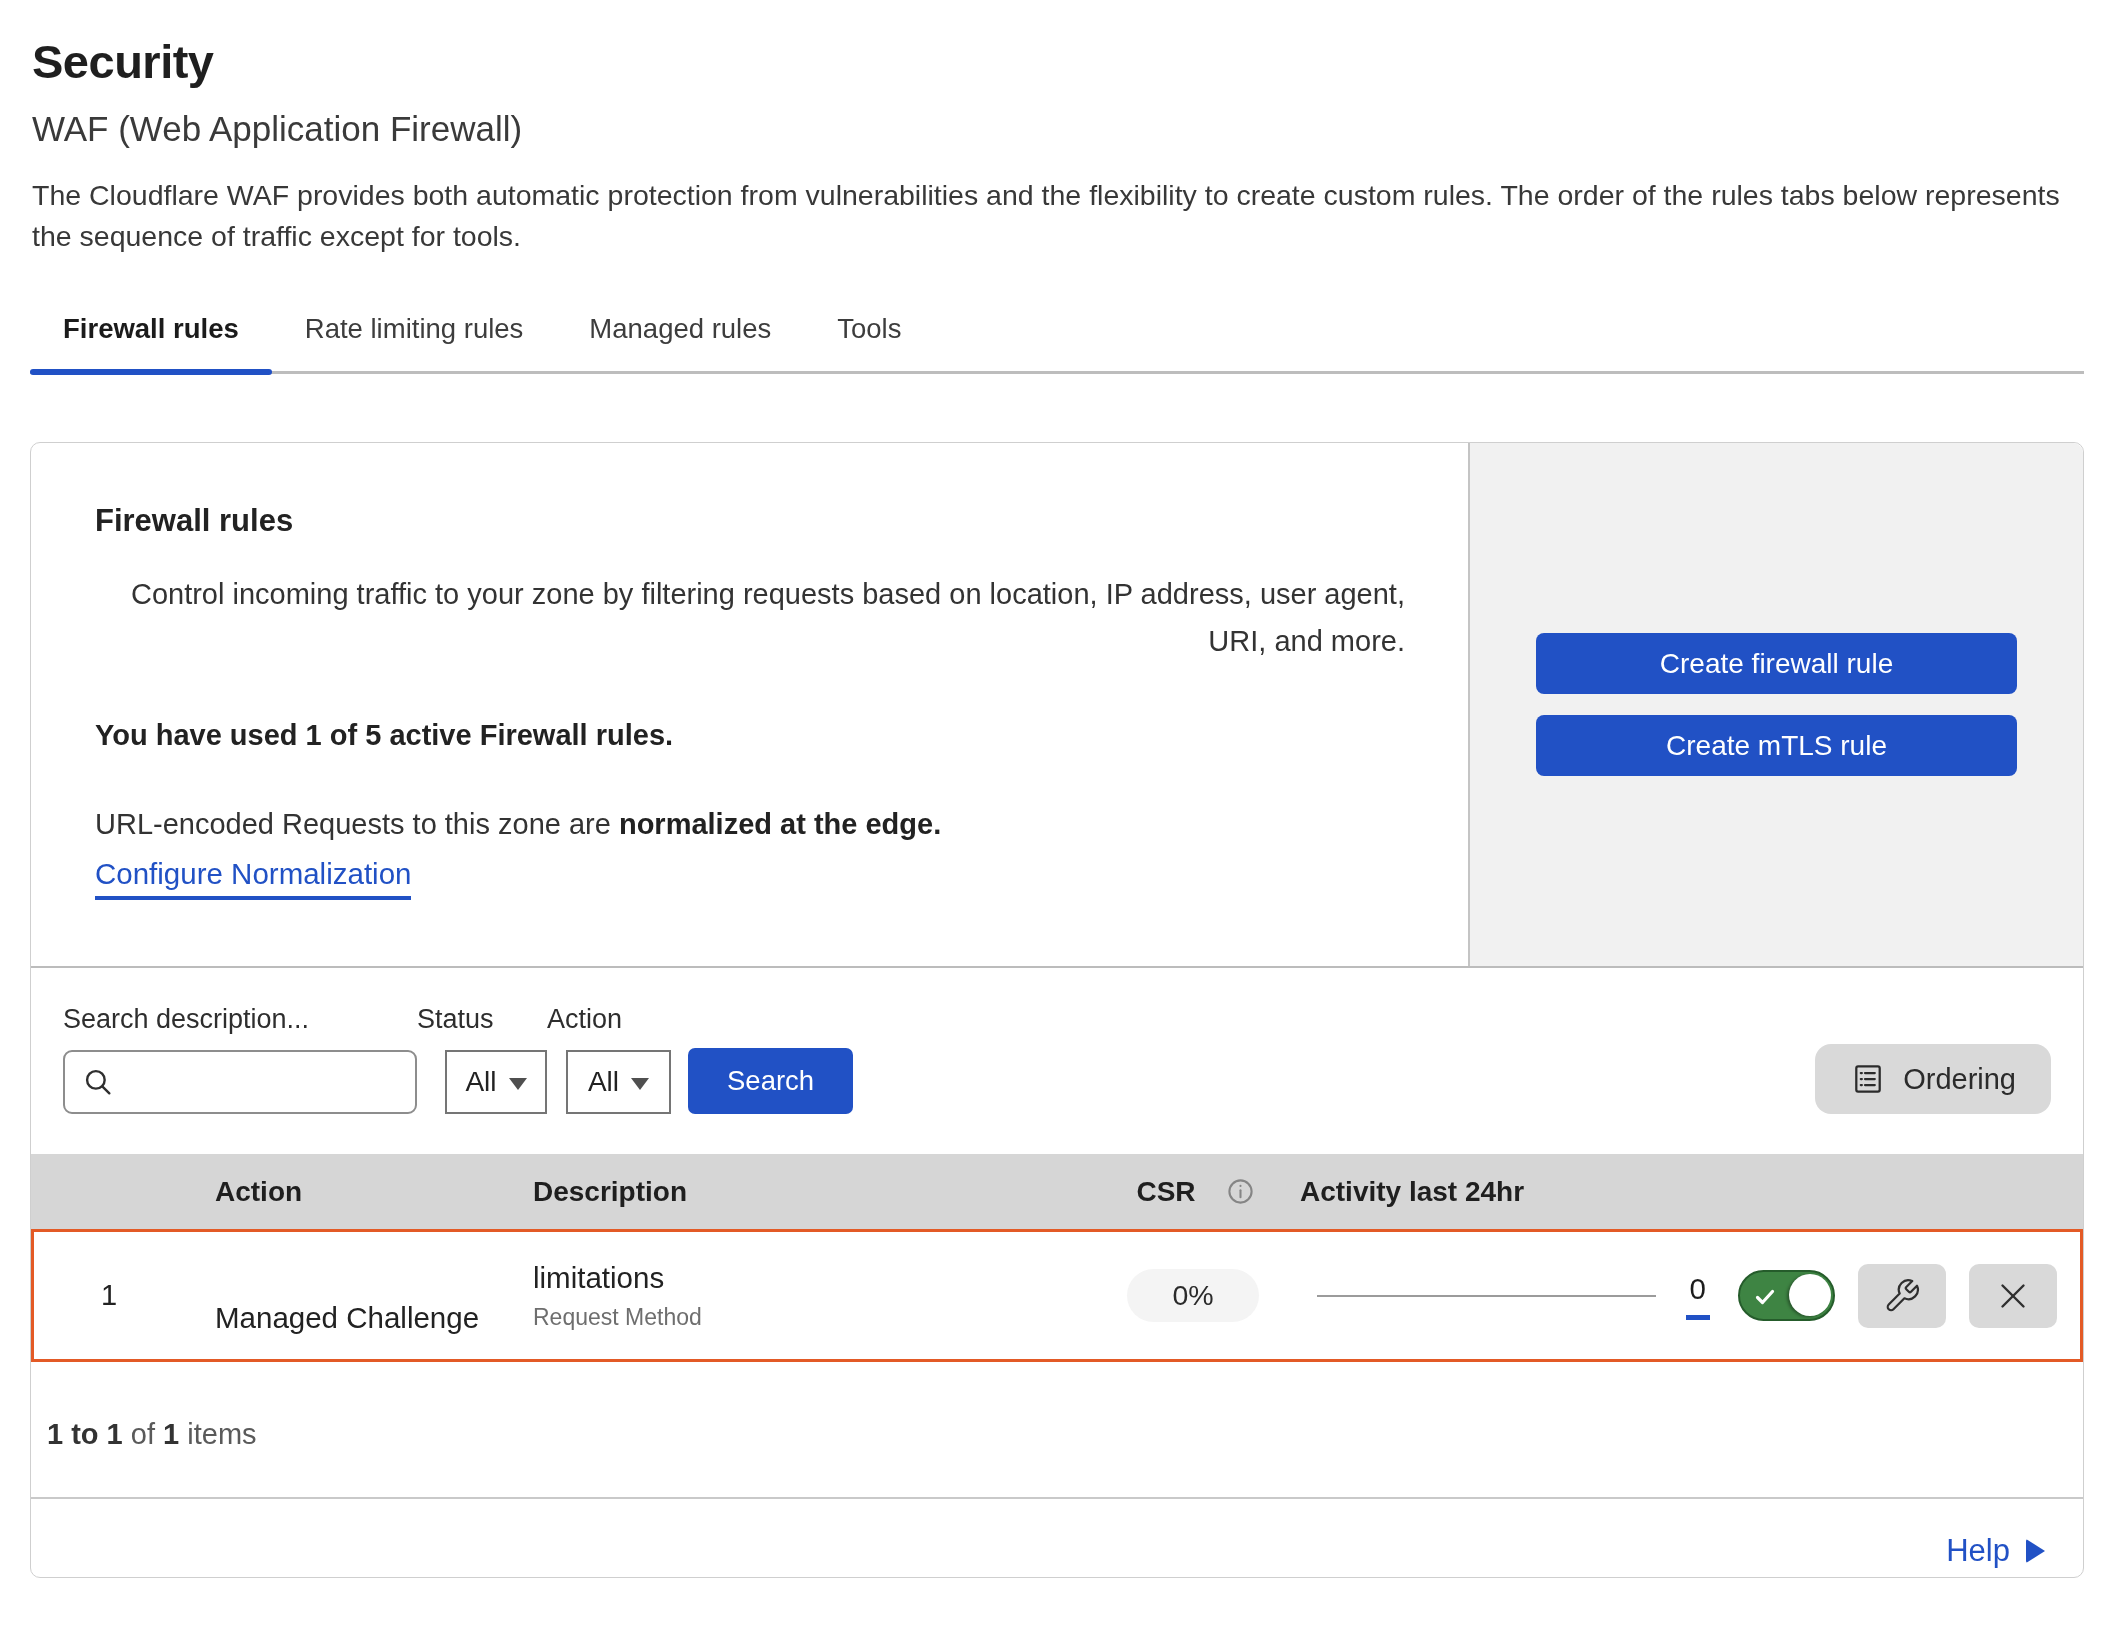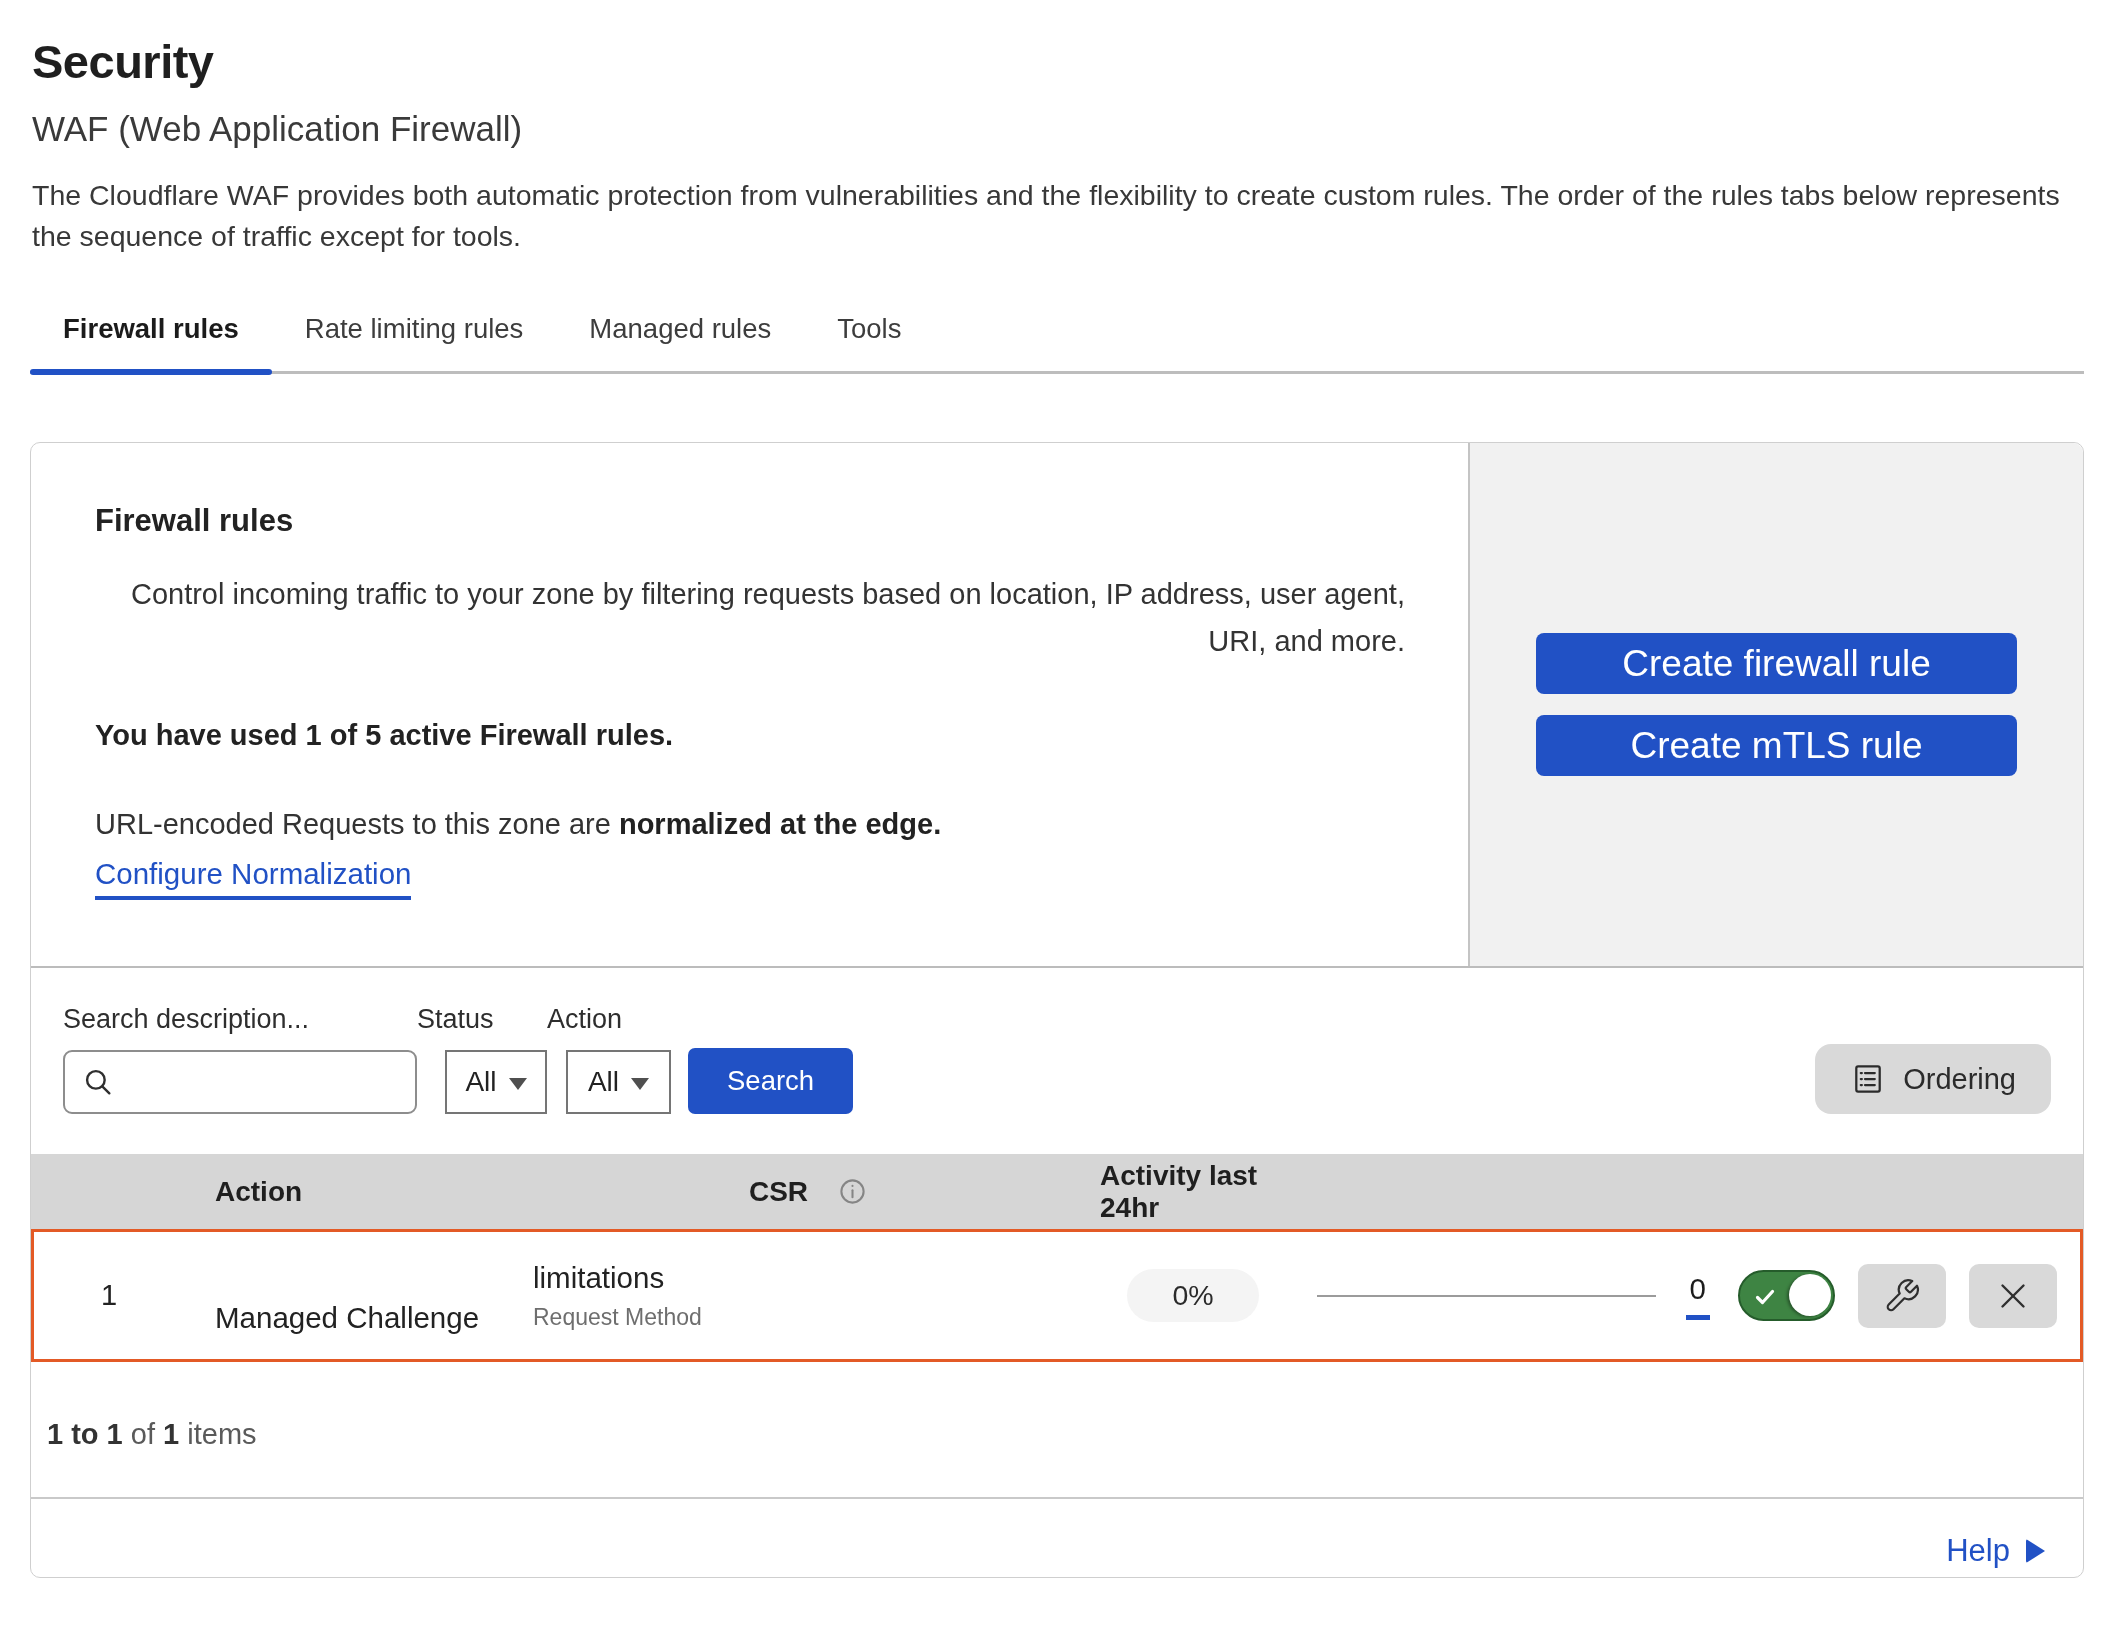--- a/index.html
+++ b/index.html
@@ -29,21 +29,21 @@
   .card-heading { font-size:31px; font-weight:700; color:#222; margin:0; }
   .card-desc { font-size:29px; line-height:47px; color:#333; margin:32px 0 0 0; max-width:1310px;text-align:right; }
   .usage-line { font-size:29px; font-weight:700; color:#222; margin:54px 0 0 0; }
   .norm-line { font-size:29px; color:#333; margin:56px 0 0 0; }
   .norm-line b { color:#222; }
   .norm-link { display:inline-block; margin-top:16px; font-size:29.5px; color:#2151c5; text-decoration:none;
                border-bottom:4px solid #2151c5; padding-bottom:5px; cursor:pointer; }
   .card-top-right { width:615px; background:#f1f1f1; border-left:2px solid #c4c4c4;
                     display:flex; flex-direction:column; justify-content:center; padding:0 66px; gap:21px; }
   .btn-primary { display:block; width:100%; height:61px; border:none; border-radius:8px; background:#2151c5;
-                 color:#fff; font-size:37px; font-family:inherit; cursor:pointer; }
+                 color:#fff; font-size:28px; font-family:inherit; cursor:pointer; }
 
   
   .filter-row { display:flex; align-items:flex-end; padding:36px 32px 40px 32px; }
   .field { display:flex; flex-direction:column; }
   .field-label { font-size:27px; color:#2e2e2e; margin-bottom:15px; }
   .search-box { position:relative; width:354px; }
   .search-box input { width:354px; height:64px; border:2px solid #8d8d8d; border-radius:9px;
                       font-size:27px; font-family:inherit; padding:0 16px 0 64px; color:#222; outline:none; }
   .search-glyph { position:absolute; left:18px; top:15px; }
   .select-box { height:64px; border:2px solid #757575; border-radius:0; background:#fff;
@@ -171,20 +171,21 @@
               <line x1="7.2" y1="16" x2="7.9" y2="16"></line>
           </svg>
         </span>
         <span>Ordering</span>
       </button>
     </div>
 
     <div class="grid-cols thead">
       <div></div>
       <div class="th-action">Action</div>
+      <div class="th-desc">Description</div>
       <div class="th-csr">
         <span>CSR</span>
         <span style="display:flex;">
           <svg width="31" height="31" viewBox="0 0 24 24" fill="none" stroke="#858585" stroke-width="1.6" stroke-linecap="round">
             <circle cx="12" cy="12" r="8.6"></circle>
               <line x1="12" y1="11" x2="12" y2="16.4"></line>
               <line x1="12" y1="7.6" x2="12" y2="7.7"></line>
           </svg>
         </span>
       </div>

